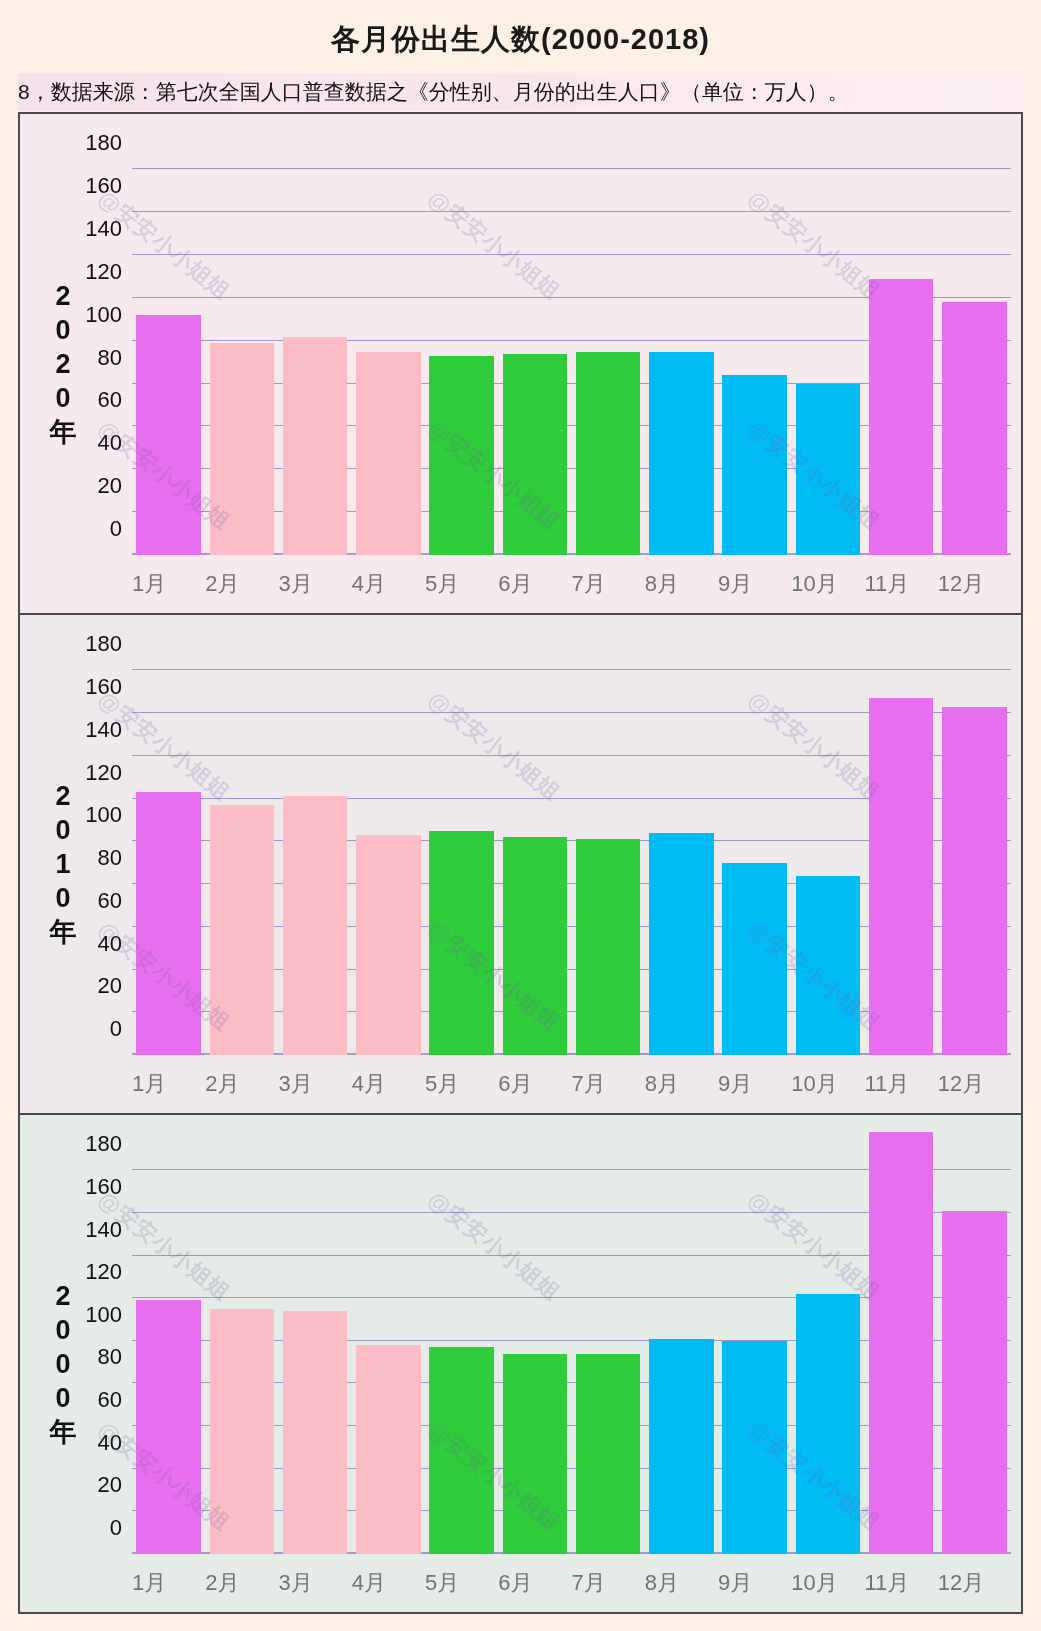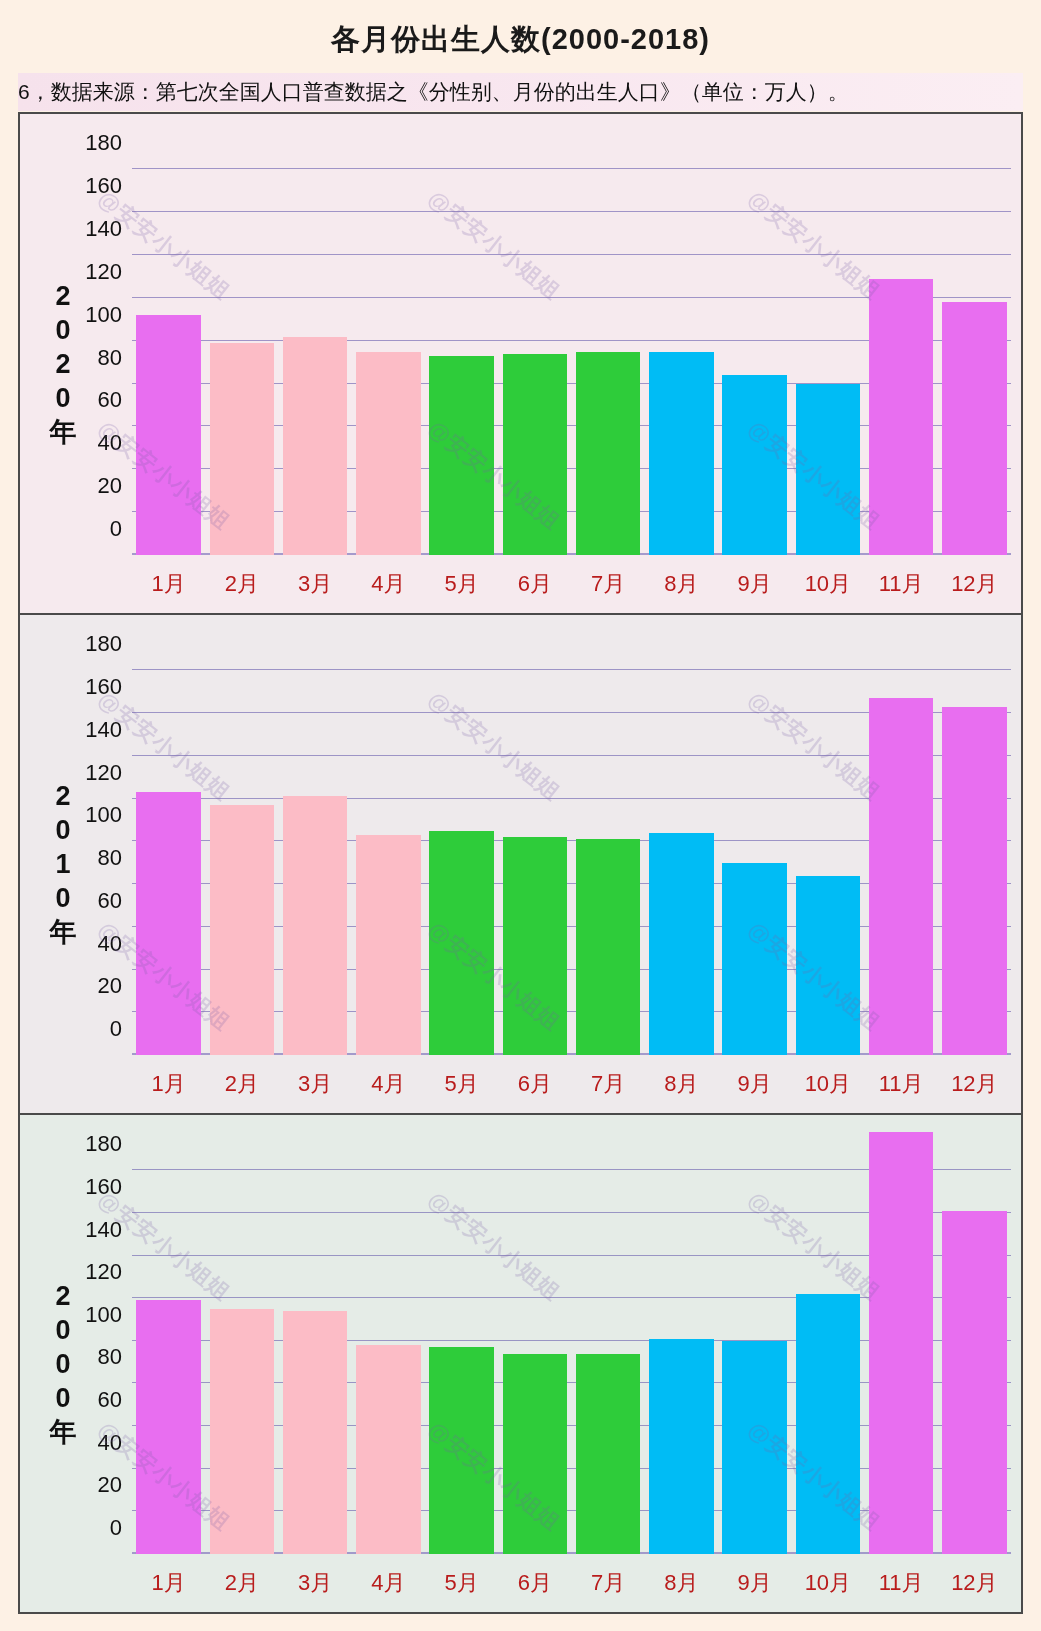--- a/index.html
+++ b/index.html
@@ -108,44 +108,44 @@
     border-radius:0;
   }
   .xlabels{
     position:absolute;
     left:112px;right:10px;
     bottom:14px;
     display:flex;
   }
   .xlabel{
     flex:1 1 0;
-    text-align:center;
+    text-align:left;
     font-size:22px;
-    color:#b91c1c;
+    color:#737373;
     white-space:nowrap;
   }
   .watermark{
     position:absolute;
     font-size:22px;
     color:#7a5fa8;
     opacity:.22;
     transform:rotate(38deg);
     transform-origin:left top;
     white-space:nowrap;
     pointer-events:none;
     font-weight:600;
     letter-spacing:1px;
   }
 </style>
 </head>
 <body>
 
 <div id="page-title">各月份出生人数(2000-2018)</div>
 
-<div id="source-bar">6，数据来源：第七次全国人口普查数据之《分性别、月份的出生人口》（单位：万人）。</div>
+<div id="source-bar">8，数据来源：第七次全国人口普查数据之《分性别、月份的出生人口》（单位：万人）。</div>
 
 <div id="charts">
     <div class="panel p0" style="background: rgb(246, 234, 238);">
       <div class="ylabel">
         <span>2</span>
         <span>0</span>
         <span>2</span>
         <span>0</span>
         <span>年</span>
       </div>

